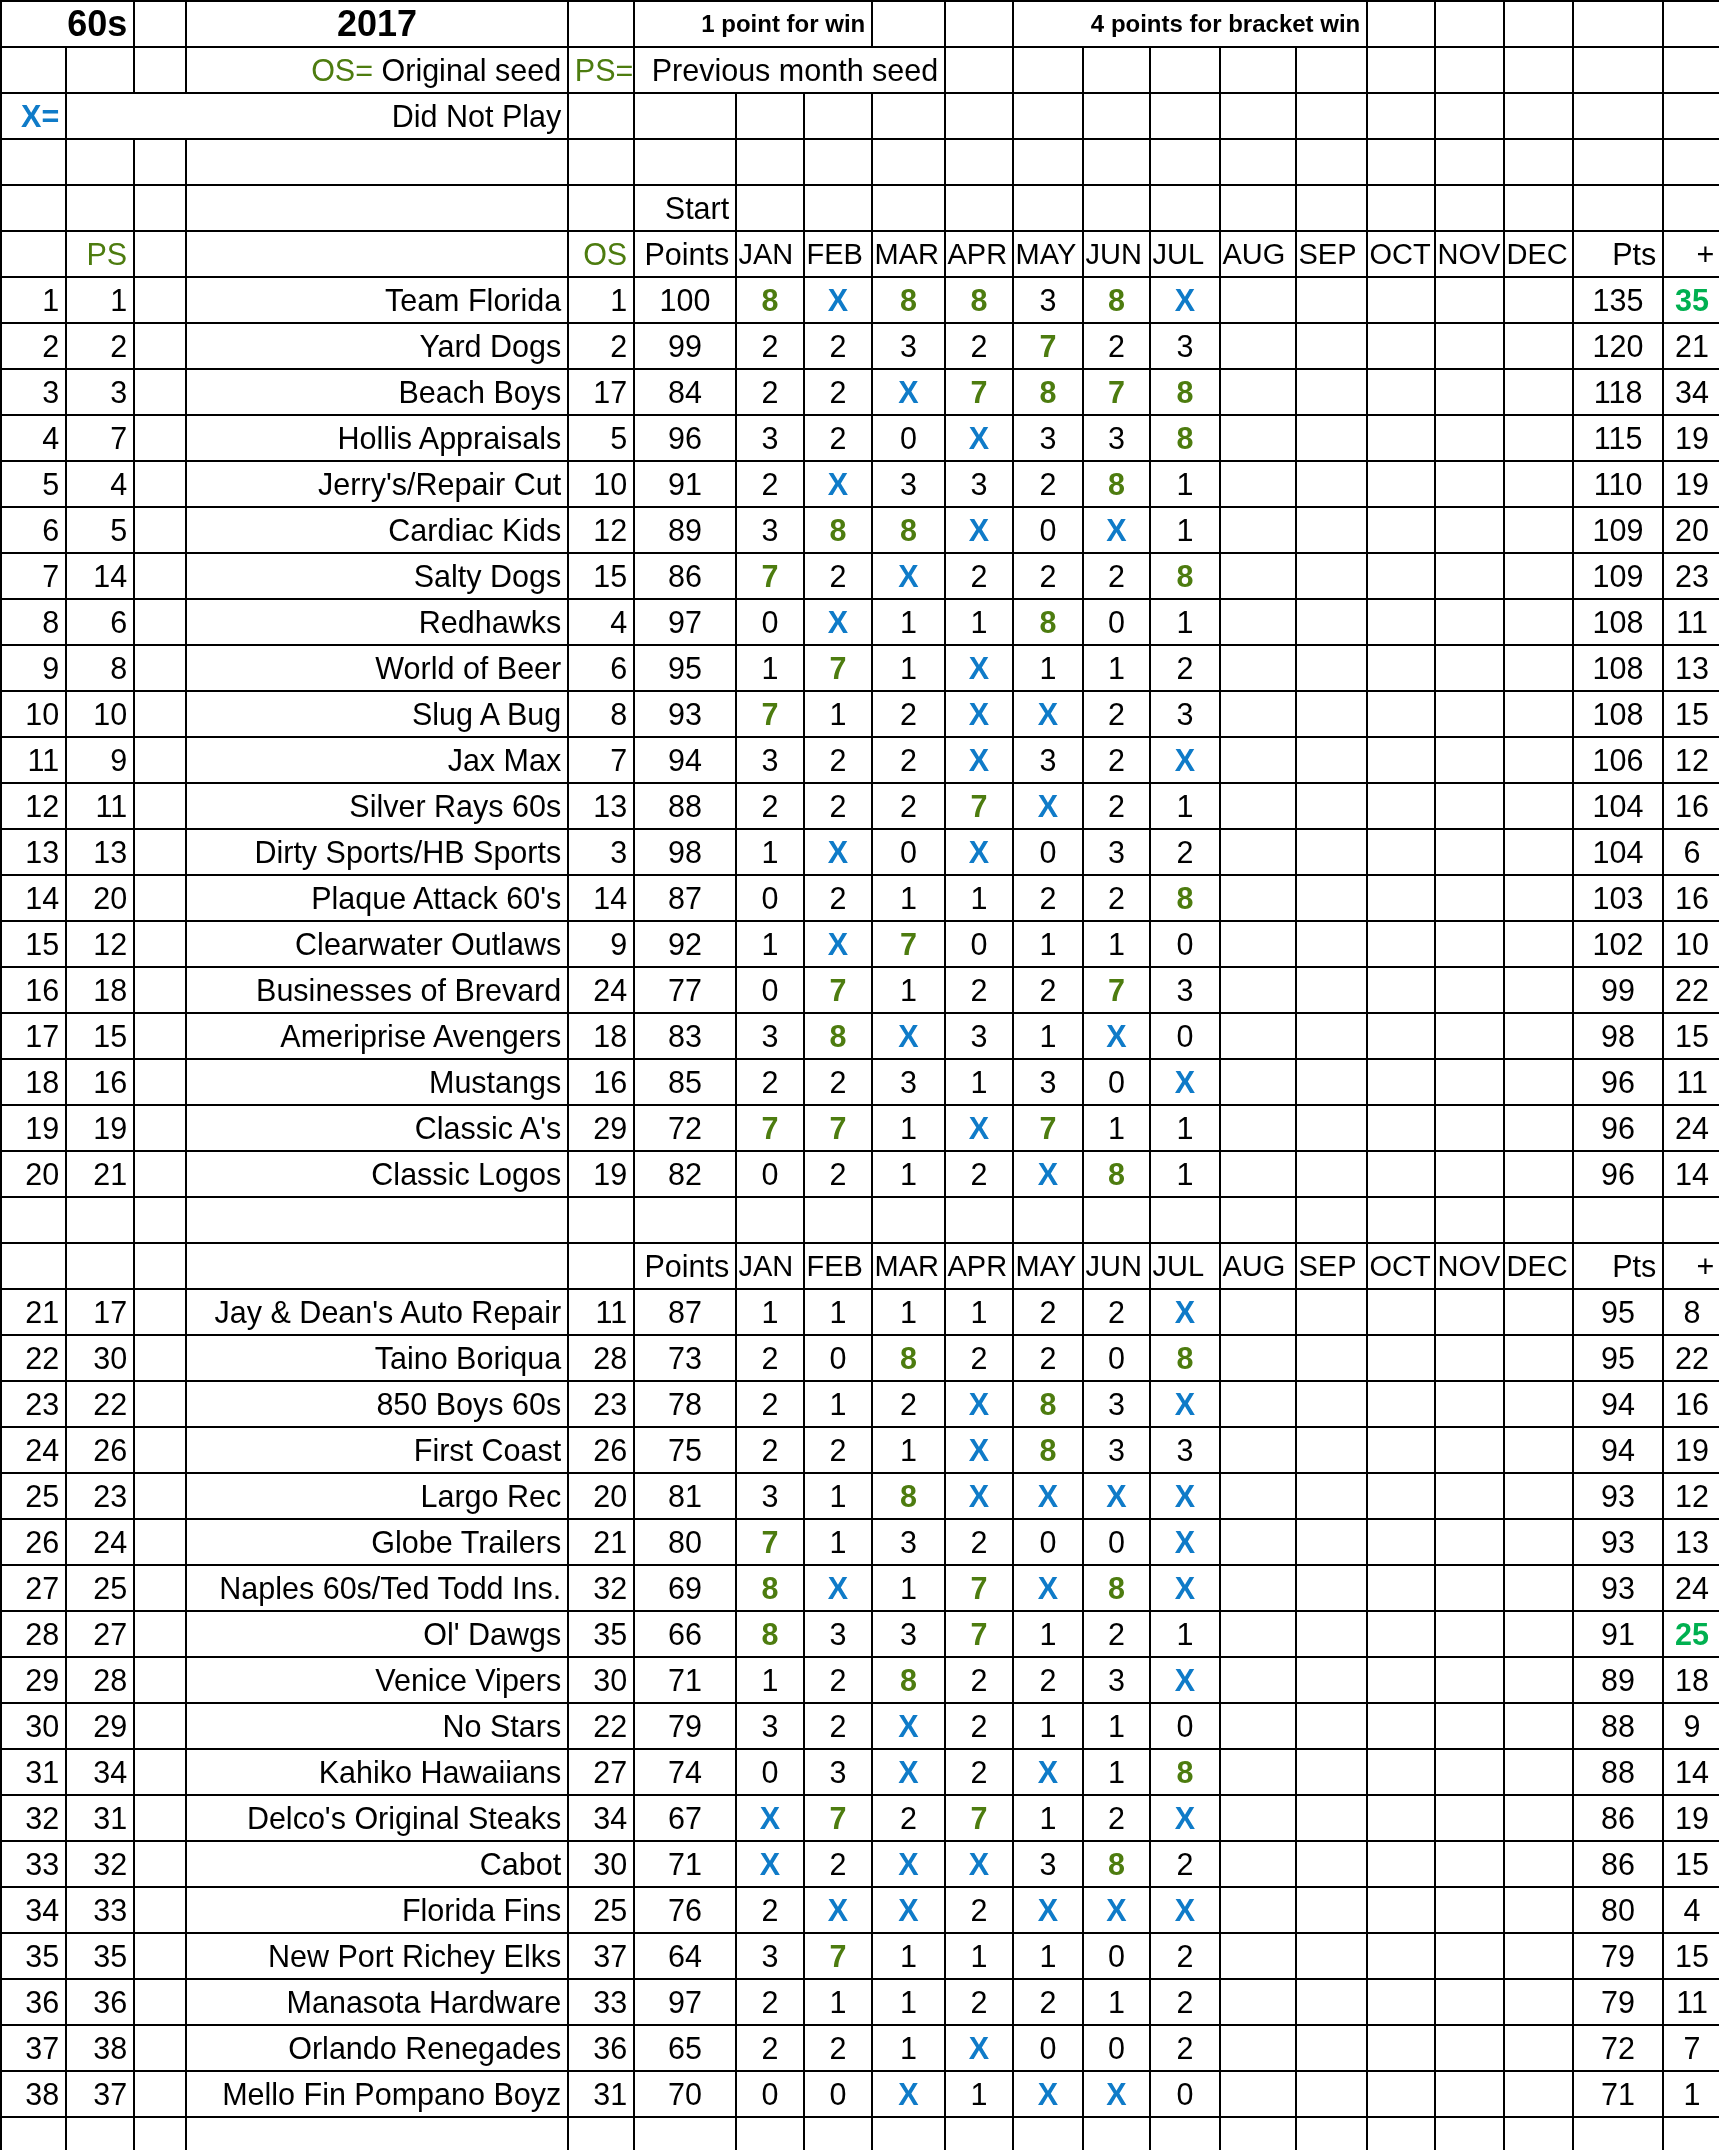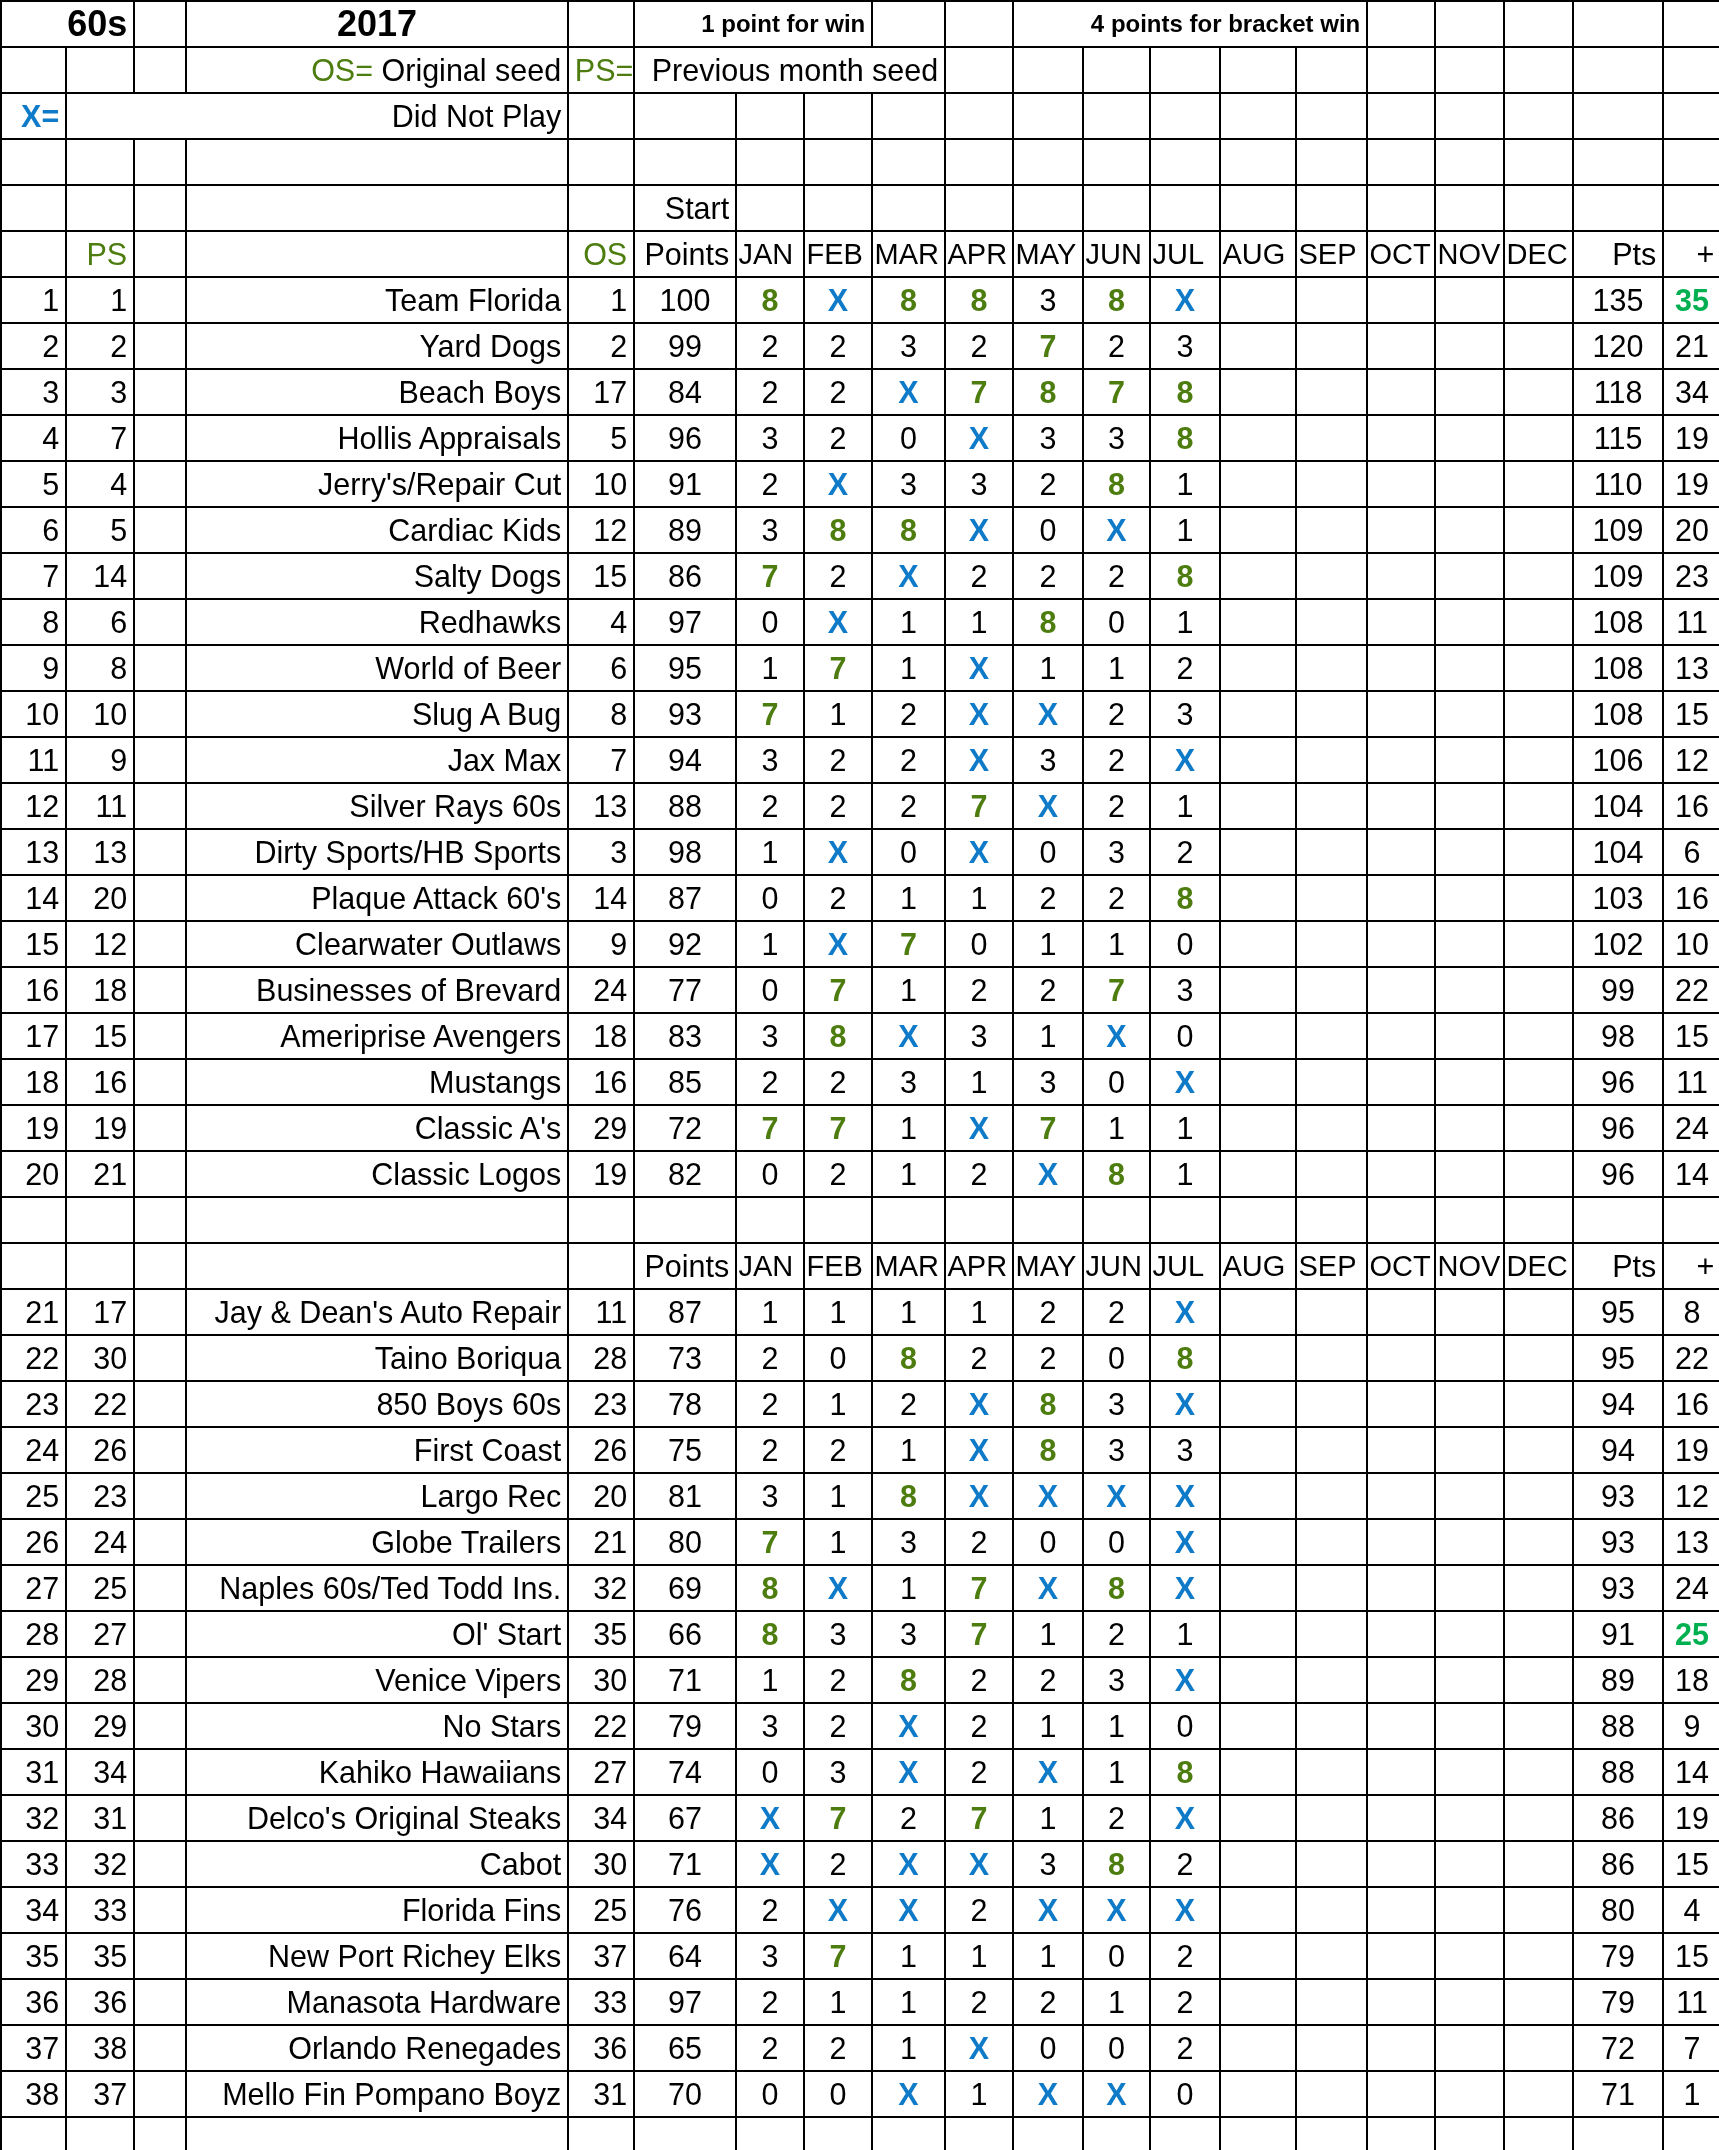--- a/index.html
+++ b/index.html
@@ -814,21 +814,21 @@
         <td class="ac"></td>
         <td class="ac"></td>
         <td class="ac"></td>
         <td class="ac">93</td>
         <td class="ac">24</td>
       </tr>
       <tr>
         <td class="ar">28</td>
         <td class="ar">27</td>
         <td></td>
-        <td class="al team">Ol' Start</td>
+        <td class="al team">Ol' Dawgs</td>
         <td class="ar">35</td>
         <td class="ac">66</td>
         <td class="ac c-red b">8</td>
         <td class="ac">3</td>
         <td class="ac">3</td>
         <td class="ac c-red b">7</td>
         <td class="ac">1</td>
         <td class="ac">2</td>
         <td class="ac">1</td>
         <td class="ac"></td>

